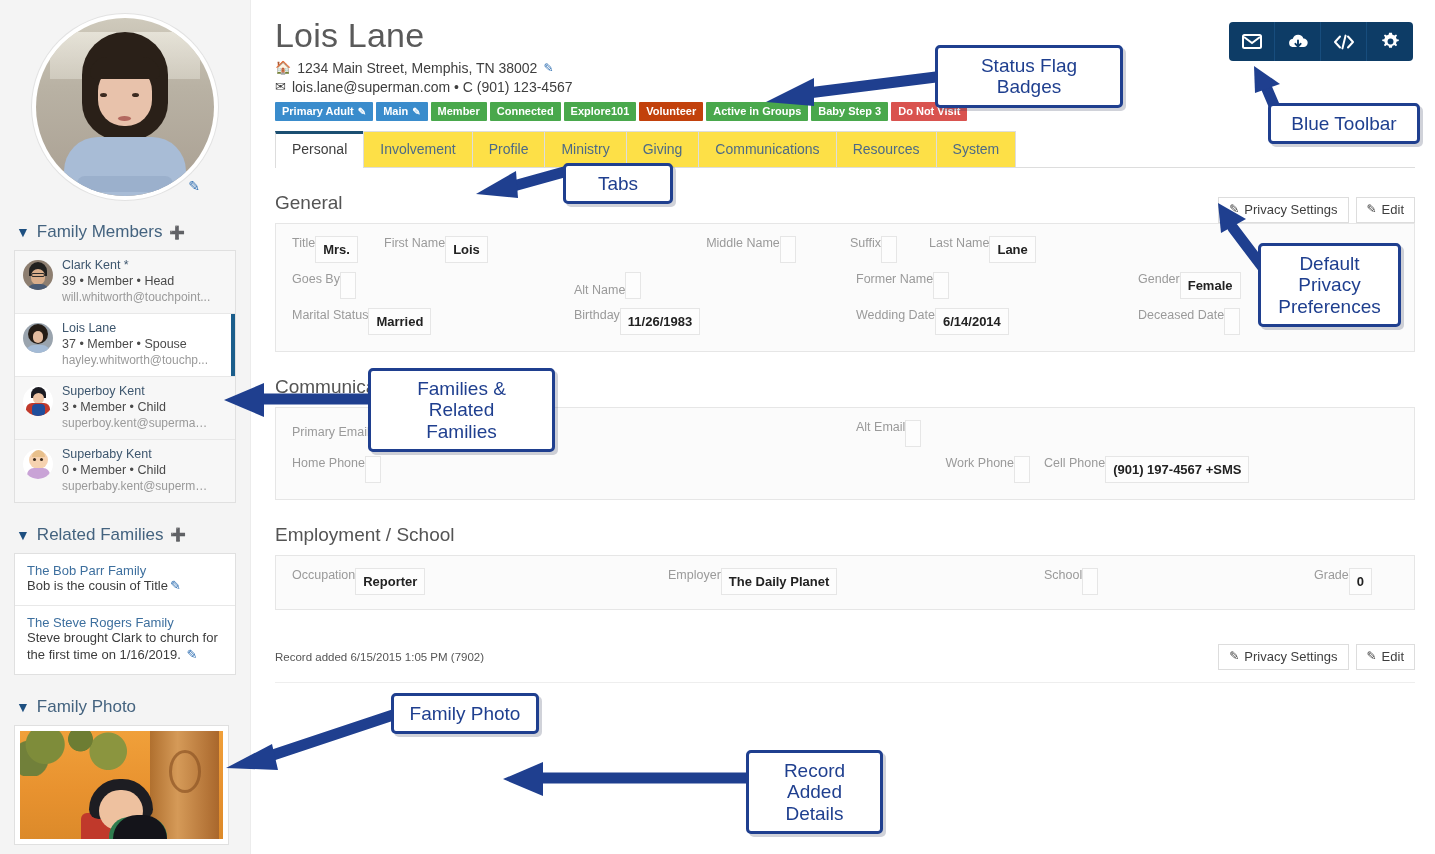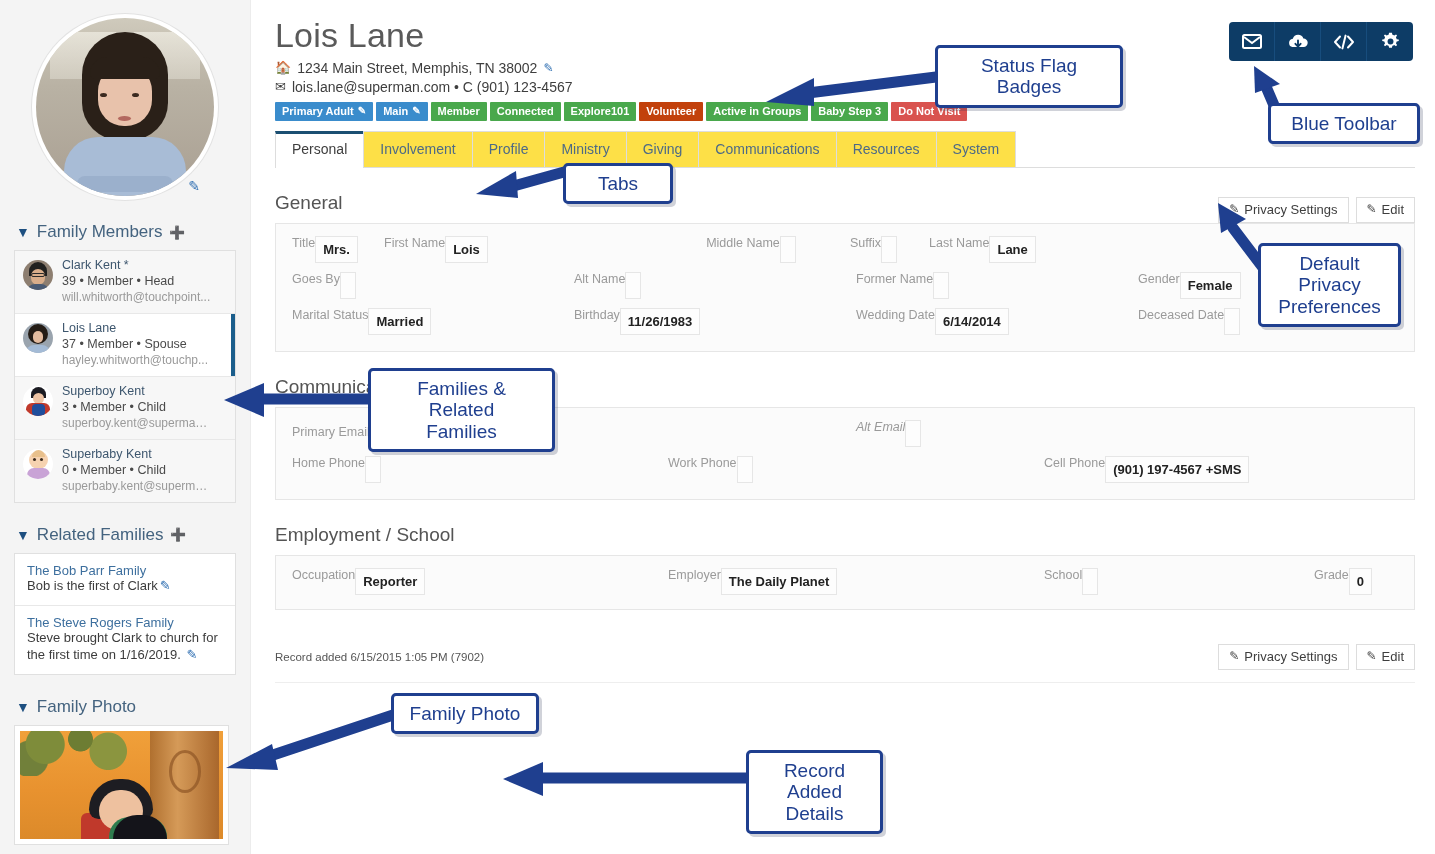--- a/index.html
+++ b/index.html
@@ -195,21 +195,21 @@
     font-size:14px; color:#3e3e3e; margin:3px 0; display:flex;
     align-items:center; gap:6px;
   }
   .addr-line .ico, .mail-line .ico { color:#3e3e3e; font-size:13px; }
   .addr-line .pencil, .mail-line .pencil { color:#2b6cb0; font-size:12px; }
 
   .badges { display:flex; gap:3px; margin:7px 0 0 0; flex-wrap:nowrap; }
   .badge {
     color:#fff; font-size:11px; font-weight:bold;
     padding:3px 7px 4px 7px; white-space:nowrap;
-    display:flex; align-items:flex-start; gap:4px; cursor:pointer;
+    display:flex; align-items:flex-end; gap:4px; cursor:pointer;
     border-radius:1px;
   }
   .badge .pencil { font-size:10px; }
 
   .tabs { display:flex; margin-top:10px; border-bottom:1px solid #ddd; }
   .tab {
     padding:9px 16px 10px 16px; font-size:14px; color:#4d6a86;
     background:#fde047; border:1px solid #ddd; border-bottom:none;
     margin-right:-1px; cursor:pointer; position:relative;
   }
@@ -381,21 +381,21 @@
     </div>
 
     <div class="section-head">
       <span class="caret">▼</span>
       <span>Related Families</span>
       <span class="plus">➕</span>
     </div>
     <div class="card-list">
       <div class="rf-row">
         <div class="rf-title">The Bob Parr Family</div>
-        <div class="rf-desc"><span>Bob is the first of Clark</span><span class="pencil">✎</span></div>
+        <div class="rf-desc"><span>Bob is the cousin of Title</span><span class="pencil">✎</span></div>
       </div>
       <div class="rf-row">
         <div class="rf-title">The Steve Rogers Family</div>
         <div class="rf-desc"><span>Steve brought Clark to church for the first time on 1/16/2019.</span> <span class="pencil">✎</span></div>
       </div>
     </div>
 
     <div class="section-head">
       <span class="caret">▼</span>
       <span>Family Photo</span>
@@ -506,21 +506,21 @@
         <div class="fld" style="flex:1;">
             <label>Last Name</label>
             <div class="val">Lane</div>
           </div>
       </div>
       <div class="frow">
         <div class="fld" style="width:268px;">
             <label>Goes By</label>
             <div class="val empty"></div>
           </div>
-        <div class="fld" style="width:268px;">
+        <div class="fld" style="width:268px;align-items:flex-end;">
             <label>Alt Name</label>
             <div class="val empty"></div>
           </div>
         <div class="fld" style="width:268px;">
             <label>Former Name</label>
             <div class="val empty"></div>
           </div>
         <div class="fld" style="flex:1;">
             <label>Gender</label>
             <div class="val">Female</div>
@@ -546,31 +546,31 @@
       </div>
     </div>
 
     <div class="sec-title">Communication</div>
     <div class="panel">
       <div class="frow">
         <div class="fld" style="width:550px;align-items:center;">
             <label>Primary Email</label>
             <div class="val">lois.lane@superman.com</div>
           </div>
-        <div class="fld" style="flex:1;font-style:italic;">
+        <div class="fld" style="flex:1;">
             <label>Alt Email</label>
             <div class="val empty"></div>
           </div>
       </div>
       <div class="frow" style="margin-bottom:0;">
         <div class="fld" style="width:362px;">
             <label>Home Phone</label>
             <div class="val empty"></div>
           </div>
-        <div class="fld" style="width:362px;">
+        <div class="fld" style="width:362px;justify-content:flex-end;">
             <label>Work Phone</label>
             <div class="val empty"></div>
           </div>
         <div class="fld" style="flex:1;">
             <label>Cell Phone</label>
             <div class="val">(901) 197-4567 +SMS</div>
           </div>
       </div>
     </div>
 

